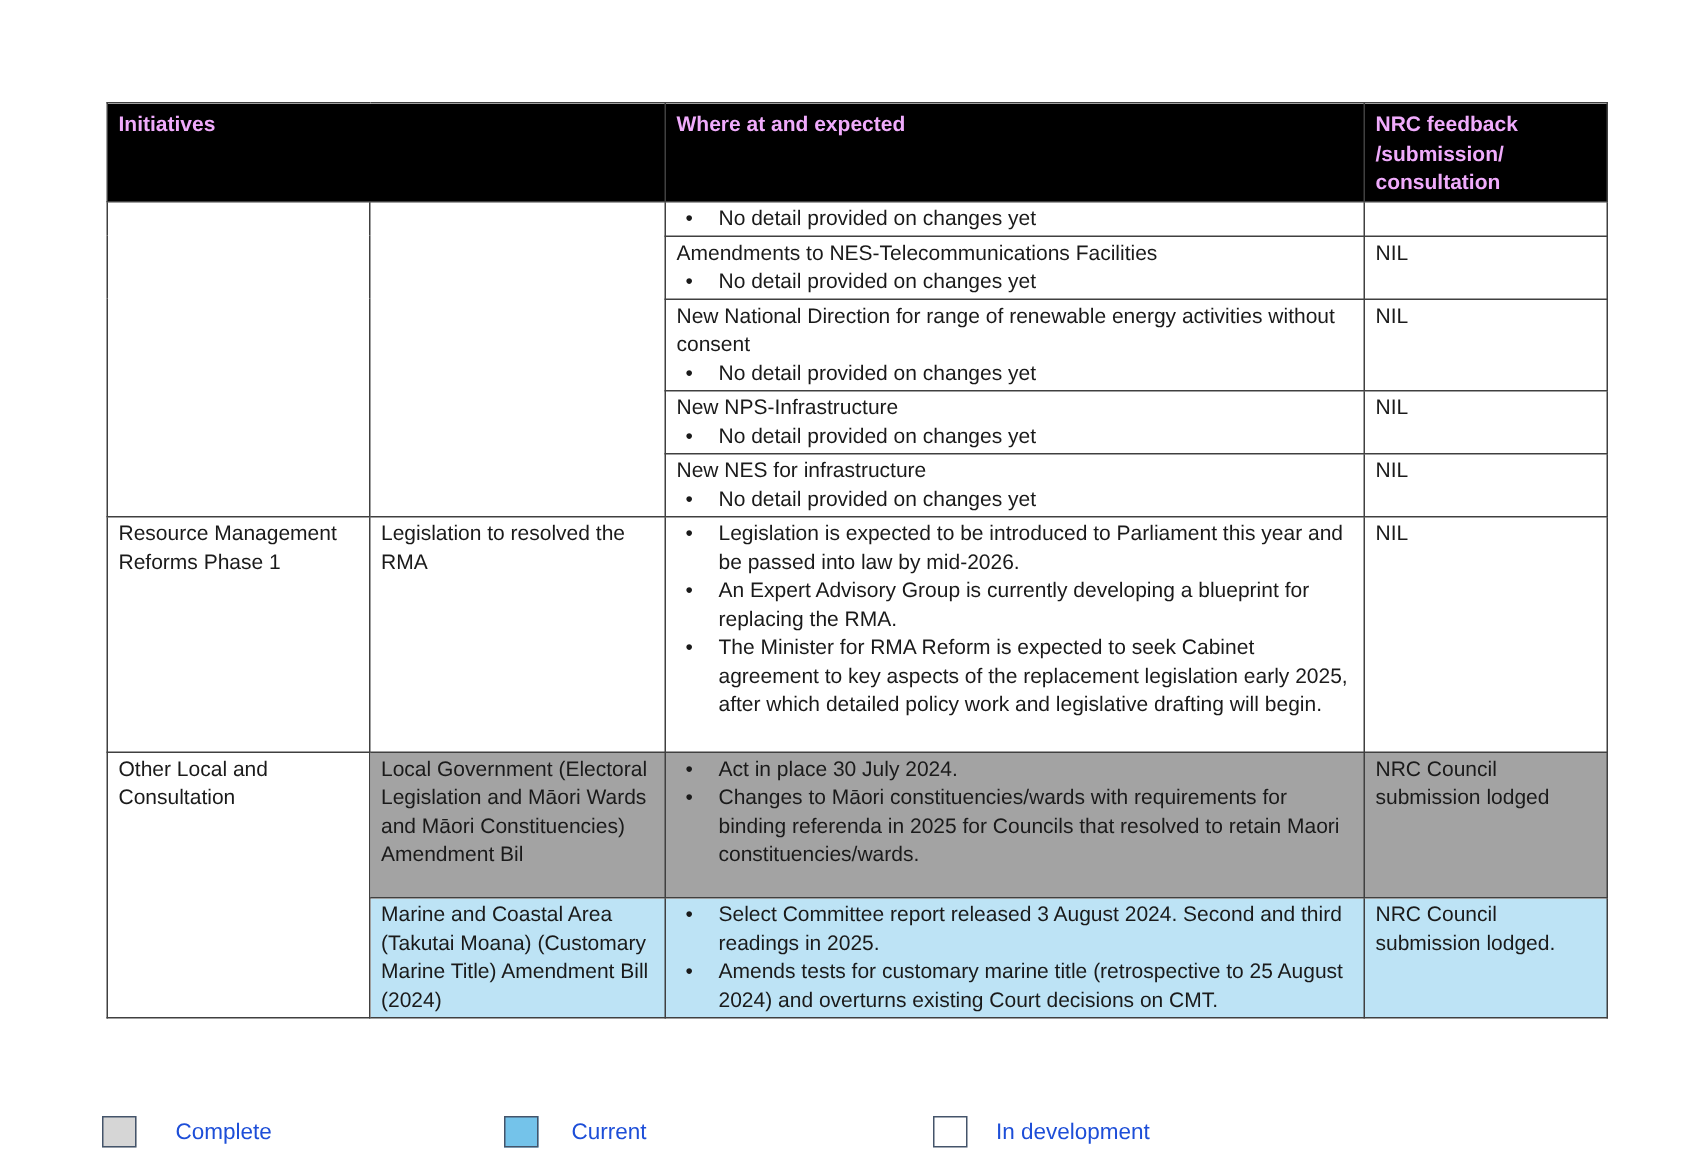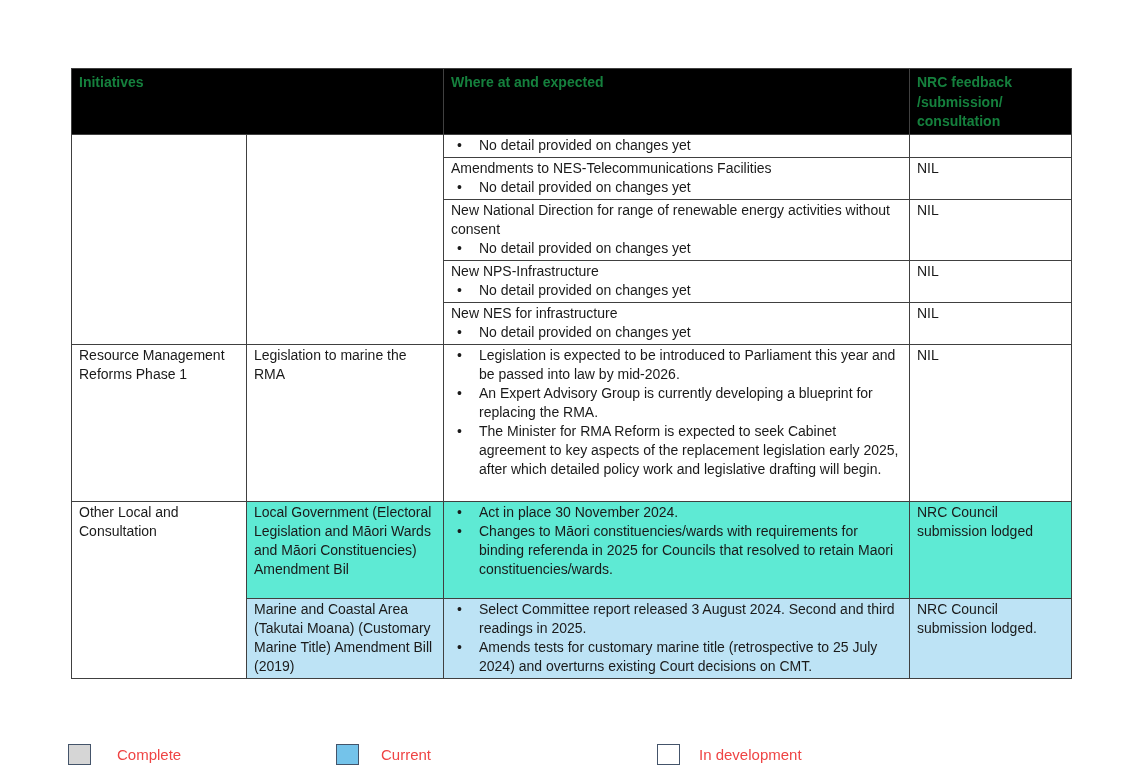--- a/index.html
+++ b/index.html
@@ -10,50 +10,50 @@
   .doc-table{
     position:absolute;left:71px;top:68px;width:1000px;
     border-collapse:collapse;table-layout:fixed;
     font-size:14px;line-height:19px;
   }
   .doc-table td,.doc-table th{
     border:1px solid #404040;vertical-align:top;
     padding:1px 6px 2px 7px;overflow:hidden;word-wrap:break-word;
   }
   .doc-table th{
-    background:#000000;color:#15803d;font-weight:bold;text-align:left;
+    background:#000000;color:#f0abfc;font-weight:bold;text-align:left;
     height:58px;line-height:19.5px;padding-top:4px;
   }
   col.c1{width:175px}col.c2{width:197px}col.c3{width:466px}col.c4{width:162px}
   tr.r-a td{height:18px}
   tr.r-b td{height:37px}
   tr.r-c td{height:57px}
   tr.r-d td{height:37px}
   tr.r-e td{height:37px}
   tr.r-f td{height:153px}
   tr.r-g td{height:93px}
   tr.r-h td{height:76px}
   .plain{padding-left:0;}
   .bullet{position:relative;padding-left:28px;}
   .bullet::before{content:"\2022";position:absolute;left:6px;top:0;}
-  tr.row-complete td.fill{background:#5eead4;}
+  tr.row-complete td.fill{background:#a3a3a3;}
   tr.row-current td.fill{background:#BDE3F5;}
   .legend{position:absolute;left:0;top:744px;width:1135px;height:26px;}
   .legend-item{position:absolute;top:0;display:flex;align-items:center;}
   .legend-item .swatch{
     width:23px;height:21px;border:1.5px solid #44546A;box-sizing:border-box;
     flex:0 0 auto;
   }
   .legend-item .swatch.sw-complete{background:#D6D6D6;}
   .legend-item .swatch.sw-current{background:#74C3EA;}
   .legend-item .swatch.sw-indev{background:#FFFFFF;}
-  .legend-item .lbl{font-size:15px;color:#ef4444;white-space:nowrap;}
+  .legend-item .lbl{font-size:15px;color:#1d4ed8;white-space:nowrap;}
   .li-0{left:68px}.li-0 .lbl{margin-left:26px}
   .li-1{left:336px}.li-1 .lbl{margin-left:22px}
-  .li-2{left:657px}.li-2 .lbl{margin-left:19px}
+  .li-2{left:622px}.li-2 .lbl{margin-left:19px}
 </style>
 </head>
 <body>
 
 <table class="doc-table">
   <colgroup>
       <col class="c1">
       <col class="c2">
       <col class="c3">
       <col class="c4">
@@ -101,44 +101,44 @@
   <tr class="r-e">
     <td>
       <div class="plain">New NES for infrastructure</div>
       <div class="bullet">No detail provided on changes yet</div>
     </td>
     <td>NIL</td>
   </tr>
 
   <tr class="r-f">
     <td>Resource Management Reforms Phase 1</td>
-    <td>Legislation to marine the RMA</td>
+    <td>Legislation to resolved the RMA</td>
     <td>
       <div class="bullet">Legislation is expected to be introduced to Parliament this year and be passed into law by mid-2026.</div>
       <div class="bullet">An Expert Advisory Group is currently developing a blueprint for replacing the RMA.</div>
       <div class="bullet">The Minister for RMA Reform is expected to seek Cabinet agreement to key aspects of the replacement legislation early 2025, after which detailed policy work and legislative drafting will begin.</div>
     </td>
     <td>NIL</td>
   </tr>
 
   <tr class="r-g row-complete">
     <td rowspan="2">Other Local and Consultation</td>
     <td class="fill">Local Government (Electoral Legislation and Māori Wards and Māori Constituencies) Amendment Bil</td>
     <td class="fill">
-      <div class="bullet">Act in place 30 November 2024.</div>
+      <div class="bullet">Act in place 30 July 2024.</div>
       <div class="bullet">Changes to Māori constituencies/wards with requirements for binding referenda in 2025 for Councils that resolved to retain Maori constituencies/wards.</div>
     </td>
     <td class="fill">NRC Council submission lodged</td>
   </tr>
 
   <tr class="r-h row-current">
-    <td class="fill">Marine and Coastal Area (Takutai Moana) (Customary Marine Title) Amendment Bill (2019)</td>
+    <td class="fill">Marine and Coastal Area (Takutai Moana) (Customary Marine Title) Amendment Bill (2024)</td>
     <td class="fill">
       <div class="bullet">Select Committee report released 3 August 2024. Second and third readings in 2025.</div>
-      <div class="bullet">Amends tests for customary marine title (retrospective to 25 July 2024) and overturns existing Court decisions on CMT.</div>
+      <div class="bullet">Amends tests for customary marine title (retrospective to 25 August 2024) and overturns existing Court decisions on CMT.</div>
     </td>
     <td class="fill">NRC Council submission lodged.</td>
   </tr>
 </tbody>
   </table>
 
 <div class="legend">
   <div class="legend-item li-0">
     <span class="swatch sw-complete"></span>
     <span class="lbl">Complete</span>

